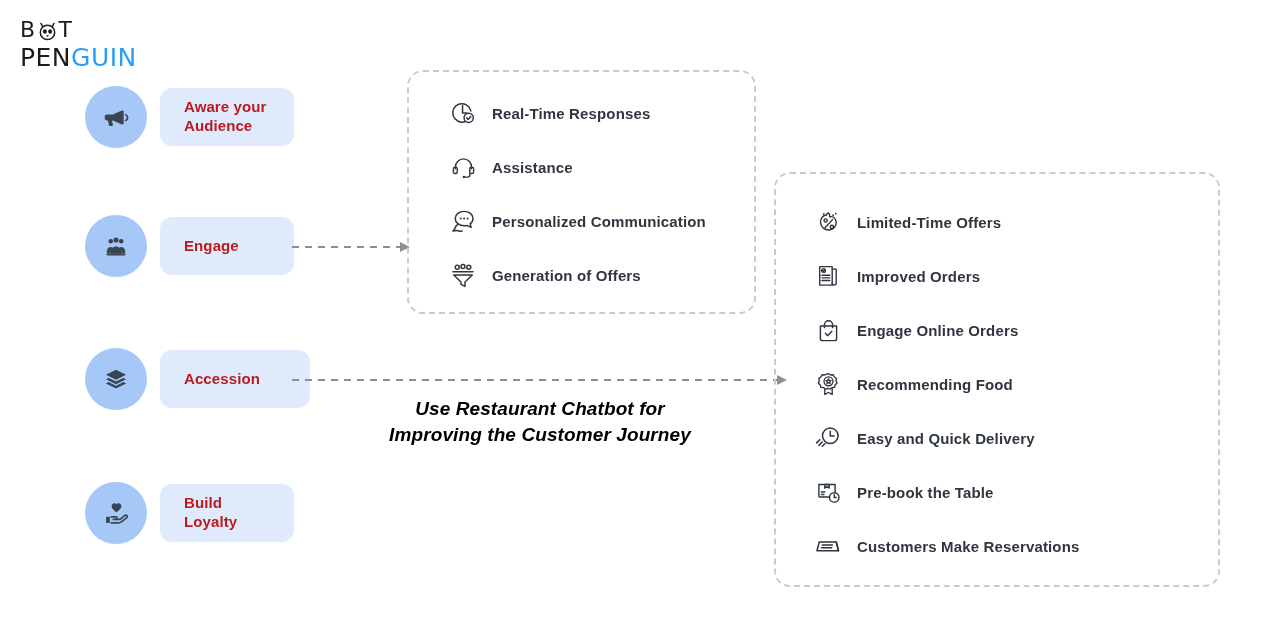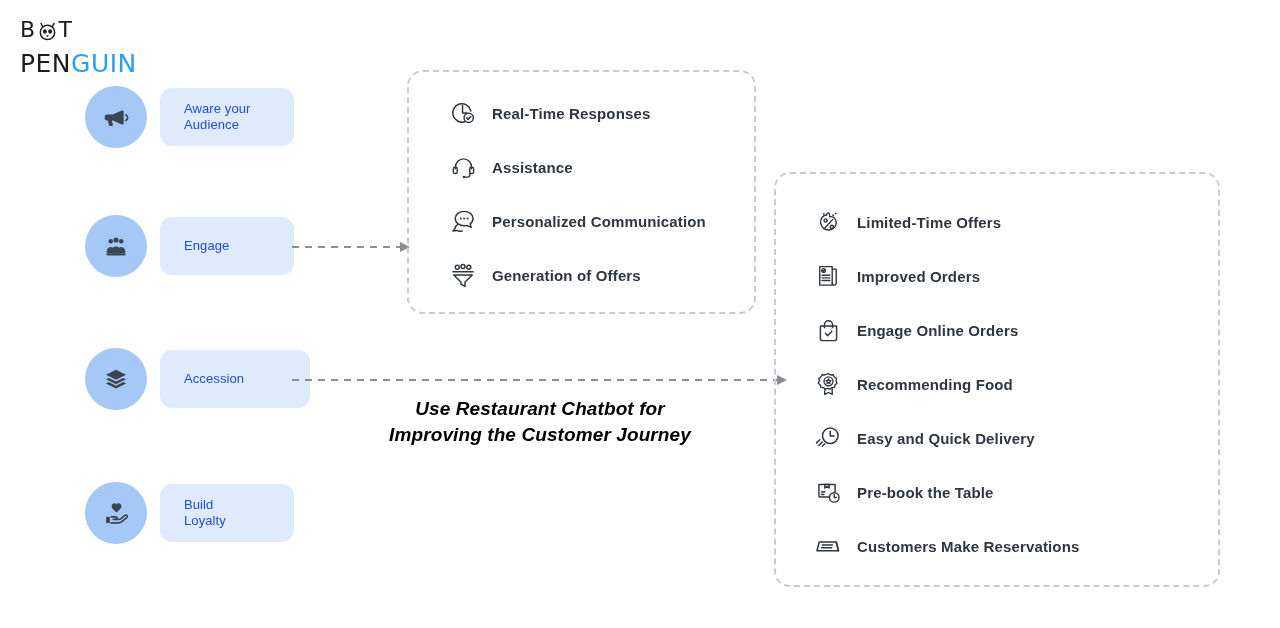--- a/index.html
+++ b/index.html
@@ -23,21 +23,21 @@
     top: 18px;
     width: 170px;
     height: 52px;
   }
   .logo-line {
     display: flex;
     align-items: center;
     line-height: 1;
   }
   .logo-line1 { height: 24px; }
-  .logo-line2 { height: 26px; margin-top: 8px; }
+  .logo-line2 { height: 26px; margin-top: 2px; }
   .logo-text {
     font-family: "DejaVu Sans", sans-serif;
     font-weight: 400;
     letter-spacing: 0.5px;
   }
   .logo-b {
     font-size: 22px;
     color: #1c1c1c;
   }
   .logo-t {
@@ -83,24 +83,24 @@
     margin-left: 13px;
     background: #dfeafd;
     border-radius: 12px;
     height: 58px;
     display: flex;
     align-items: center;
     padding: 0 0 0 24px;
     box-sizing: border-box;
   }
   .stage-label {
-    font-size: 13px;
-    font-weight: normal;
+    font-size: 15px;
+    font-weight: bold;
     line-height: 1.25;
-    color: #1d4ed8;
+    color: #b91c1c;
     white-space: pre-line;
     letter-spacing: 0.1px;
   }
 
   
   .panel {
     position: absolute;
     border: 2px dashed #c9cccf;
     border-radius: 16px;
     box-sizing: border-box;

